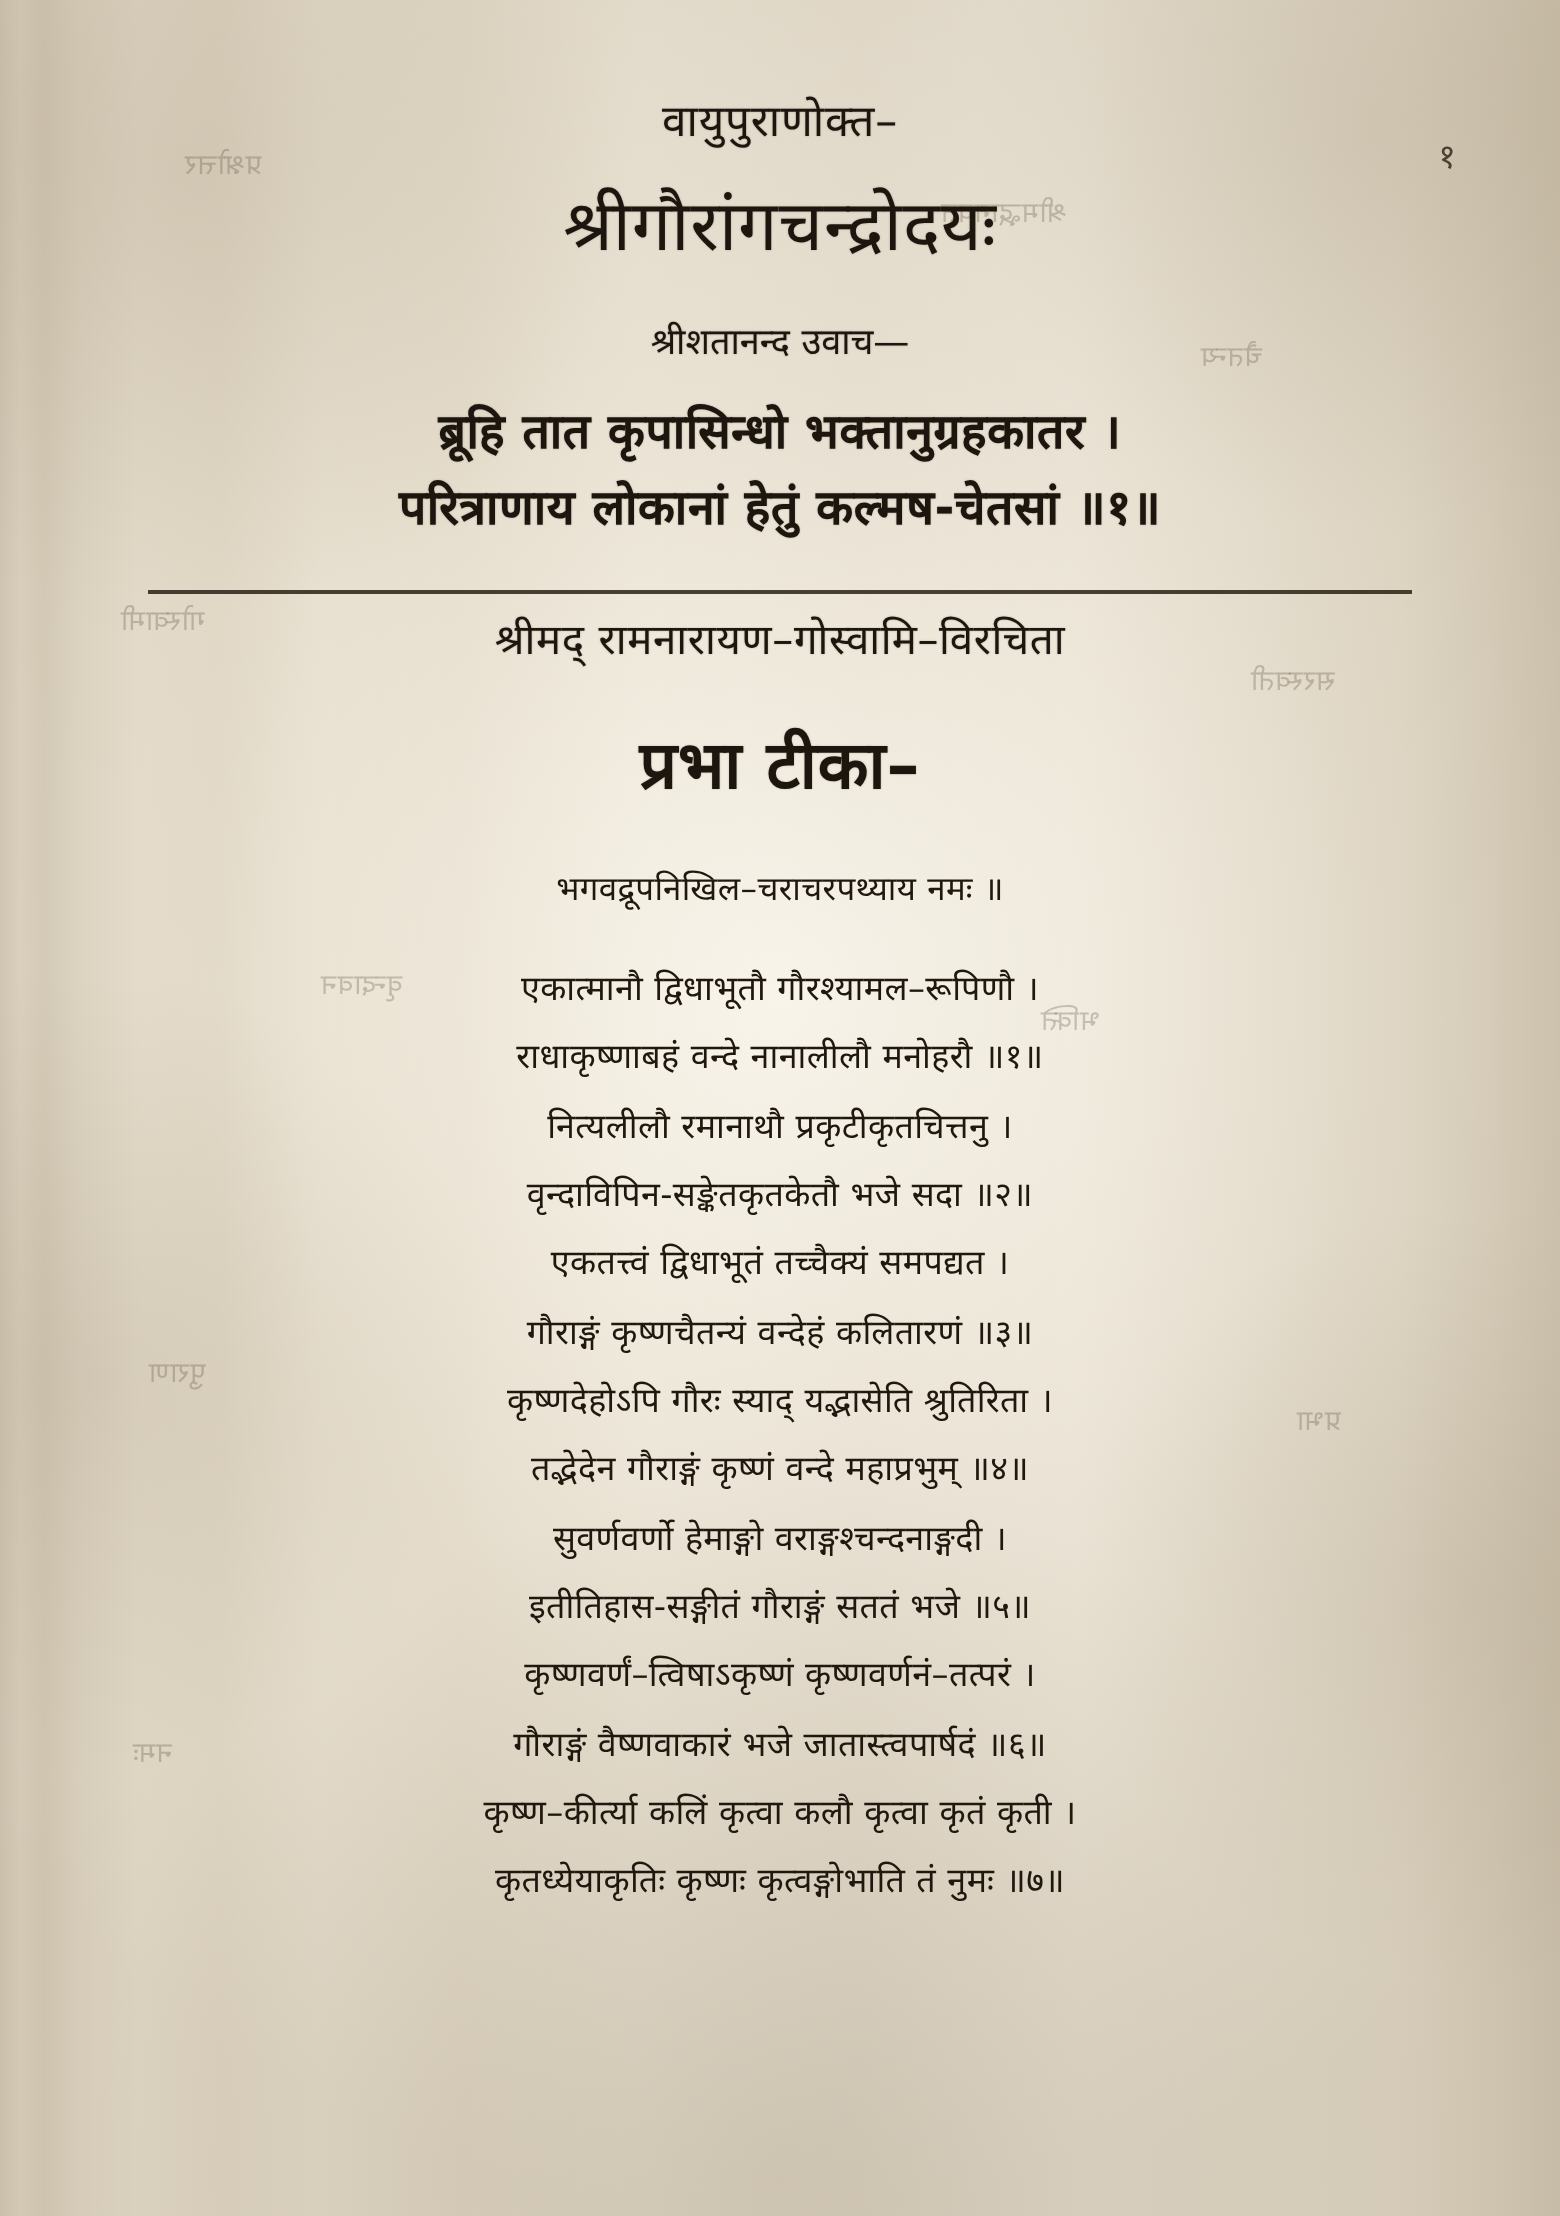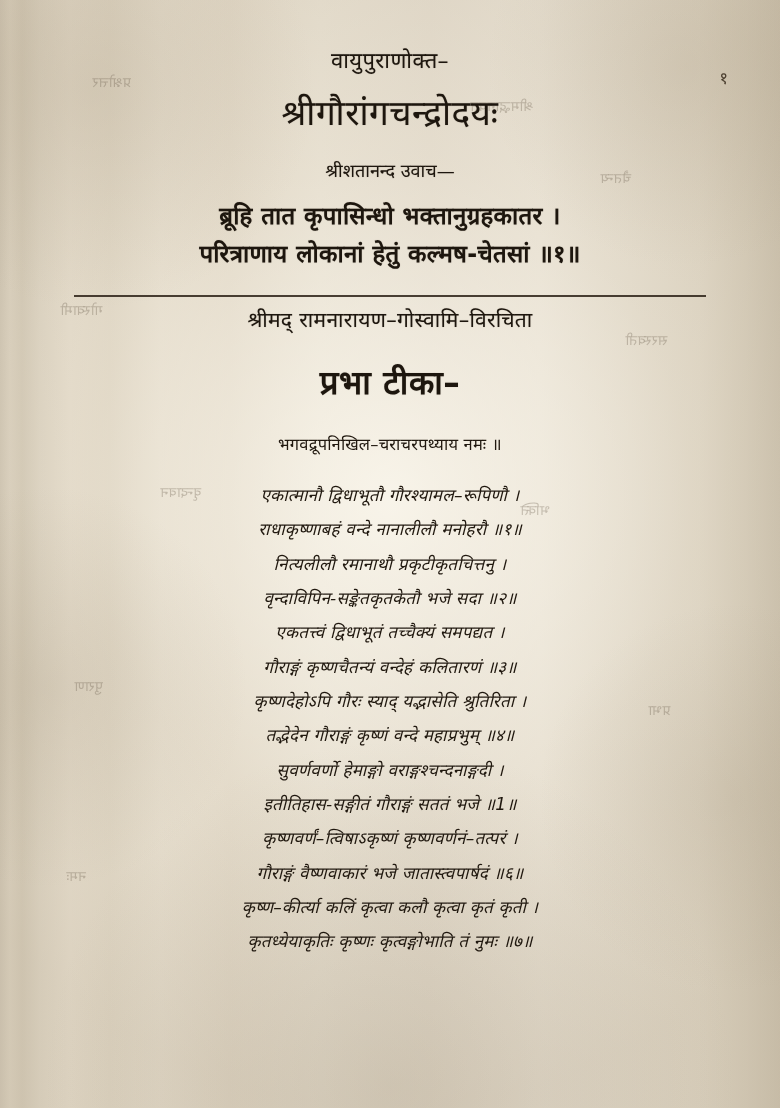--- a/index.html
+++ b/index.html
@@ -132,21 +132,21 @@
     letter-spacing: 0.2px;
   }
   .mangala div { text-align: center; }
 
   .verses {
     margin-top: 18px;
     font-size: 17px;
     line-height: 2.02;
     letter-spacing: 0.2px;
   }
-  .verses .vline { text-align: center; white-space: nowrap; font-style: italic; }
+  .verses .vline { text-align: center; white-space: nowrap; }
 </style>
 </head>
 <body>
 
 <div class="page">
 
   <div class="bleed" style="left:92px; top:72px;">प्रश्नोत्तर</div>
   <div class="bleed" style="left:470px; top:96px;">श्रीमद्भागवत</div>
   <div class="bleed" style="left:600px; top:168px;">चैतन्य</div>
   <div class="bleed" style="left:60px;  top:300px;">गोस्वामी</div>
@@ -186,21 +186,21 @@
     <div class="verses">
       <div class="vline">एकात्मानौ द्विधाभूतौ गौरश्यामल–रूपिणौ ।</div>
       <div class="vline">राधाकृष्णाबहं वन्दे नानालीलौ मनोहरौ ॥१॥</div>
       <div class="vline">नित्यलीलौ रमानाथौ प्रकृटीकृतचित्तनु ।</div>
       <div class="vline">वृन्दाविपिन-सङ्केतकृतकेतौ भजे सदा ॥२॥</div>
       <div class="vline">एकतत्त्वं द्विधाभूतं तच्चैक्यं समपद्यत ।</div>
       <div class="vline">गौराङ्गं कृष्णचैतन्यं वन्देहं कलितारणं ॥३॥</div>
       <div class="vline">कृष्णदेहोऽपि गौरः स्याद् यद्भासेति श्रुतिरिता ।</div>
       <div class="vline">तद्भेदेन गौराङ्गं कृष्णं वन्दे महाप्रभुम् ॥४॥</div>
       <div class="vline">सुवर्णवर्णो हेमाङ्गो वराङ्गश्चन्दनाङ्गदी ।</div>
-      <div class="vline">इतीतिहास-सङ्गीतं गौराङ्गं सततं भजे ॥1॥</div>
+      <div class="vline">इतीतिहास-सङ्गीतं गौराङ्गं सततं भजे ॥५॥</div>
       <div class="vline">कृष्णवर्णं–त्विषाऽकृष्णं कृष्णवर्णनं–तत्परं ।</div>
       <div class="vline">गौराङ्गं वैष्णवाकारं भजे जातास्त्वपार्षदं ॥६॥</div>
       <div class="vline">कृष्ण–कीर्त्या कलिं कृत्वा कलौ कृत्वा कृतं कृती ।</div>
       <div class="vline">कृतध्येयाकृतिः कृष्णः कृत्वङ्गोभाति तं नुमः ॥७॥</div>
     </div>
 
   </div>
 </div>
 
 </body></html>

